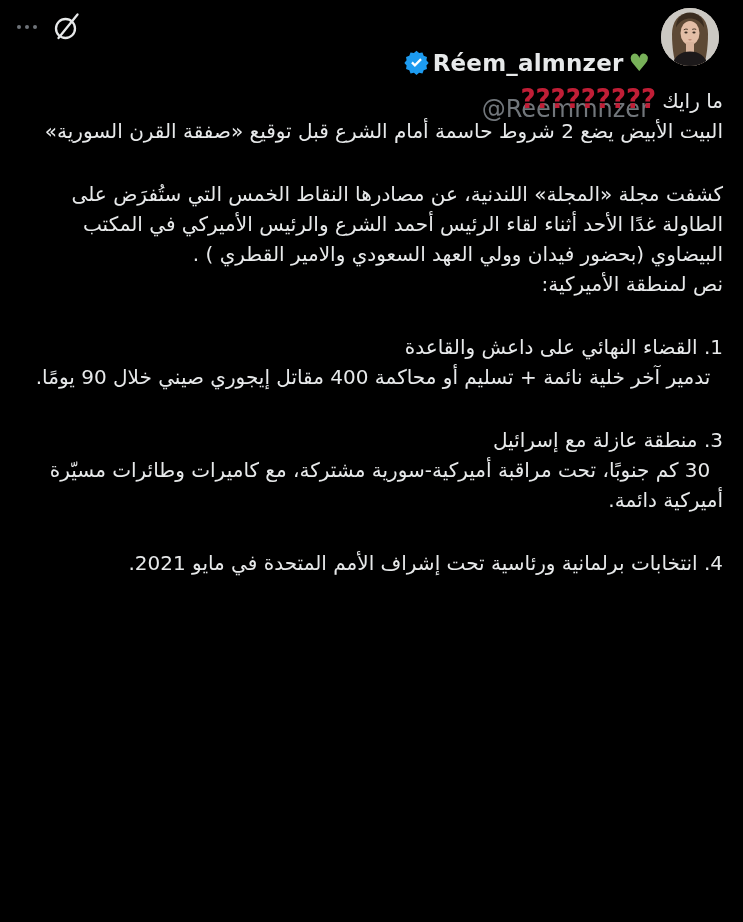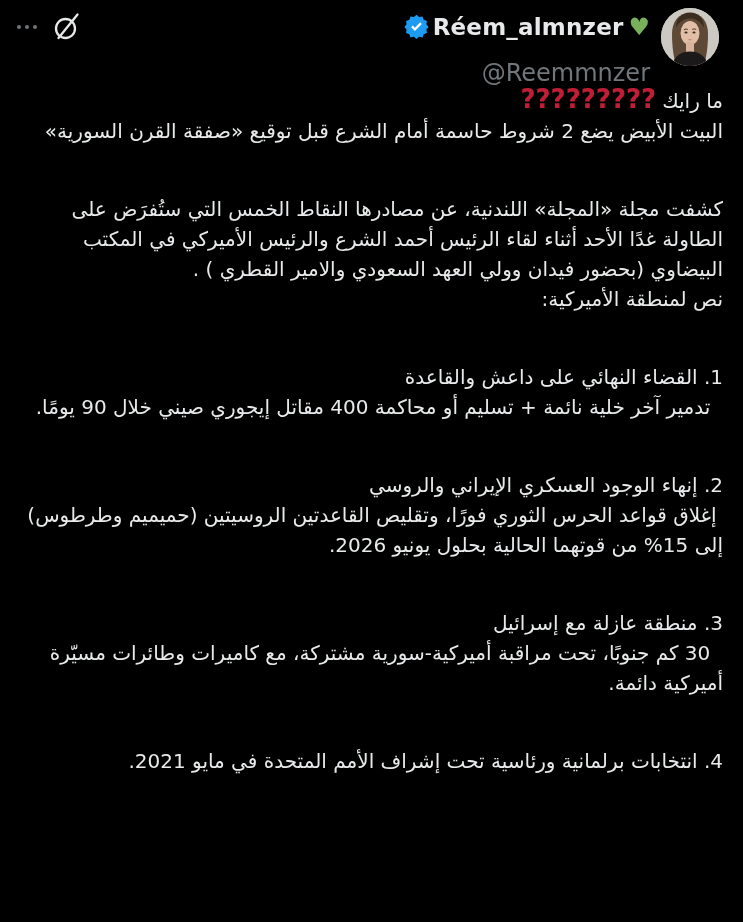--- a/index.html
+++ b/index.html
@@ -49,20 +49,21 @@
   }
   .name-col {
     text-align: right;
     padding-top: 5px;
   }
   .name-row {
     display: flex;
     align-items: center;
     justify-content: flex-end;
     gap: 3px;
+    margin-top: 36px;
   }
   .display-name {
     color: #e7e9ea;
     font-weight: 700;
     font-size: 23px;
     letter-spacing: 0.2px;
   }
   .heart {
     color: #78b159;
     font-size: 24px;
@@ -92,21 +93,21 @@
     direction: rtl;
     text-align: right;
     color: #e7e9ea;
     font-size: 20px;
     line-height: 30px;
   }
   .body-text p {
     margin: 0;
     white-space: pre-wrap;
   }
-  .body-text p.gap { margin-top: 48px; }
+  .body-text p.gap { margin-top: 33px; }
   .qmarks {
     color: #c01e36;
     font-weight: 700;
     font-size: 26px;
     letter-spacing: 13px;
     margin: 0 6px;
     white-space: nowrap;
   }
 </style>
 </head>
@@ -161,20 +162,18 @@
 
   </div>
 
   <div class="body-text">
     <p><span>ما رايك</span><span class="qmarks">?????????</span></p>
     <p>البيت الأبيض يضع 2 شروط حاسمة أمام الشرع قبل توقيع «صفقة القرن السورية»</p>
     <p class="gap">كشفت مجلة «المجلة» اللندنية، عن مصادرها النقاط الخمس التي ستُفرَض على الطاولة غدًا الأحد أثناء لقاء الرئيس أحمد الشرع والرئيس الأميركي في المكتب البيضاوي (بحضور فيدان وولي العهد السعودي والامير القطري ) .</p>
     <p>نص لمنطقة الأميركية:</p>
     <p class="gap">1. القضاء النهائي على داعش والقاعدة
   تدمير آخر خلية نائمة + تسليم أو محاكمة 400 مقاتل إيجوري صيني خلال 90 يومًا.</p>
-    <p class="gap">2. إنهاء الوجود العسكري الإيراني والروسي
- إغلاق قواعد الحرس الثوري فورًا، وتقليص القاعدتين الروسيتين (حميميم وطرطوس) إلى 15% من قوتهما الحالية بحلول يونيو 2026.</p>
     <p class="gap">3. منطقة عازلة مع إسرائيل
   30 كم جنوبًا، تحت مراقبة أميركية-سورية مشتركة، مع كاميرات وطائرات مسيّرة أميركية دائمة.</p>
     <p class="gap">4. انتخابات برلمانية ورئاسية تحت إشراف الأمم المتحدة في مايو 2021.</p>
   </div>
 
 </div>
 
 </body></html>

